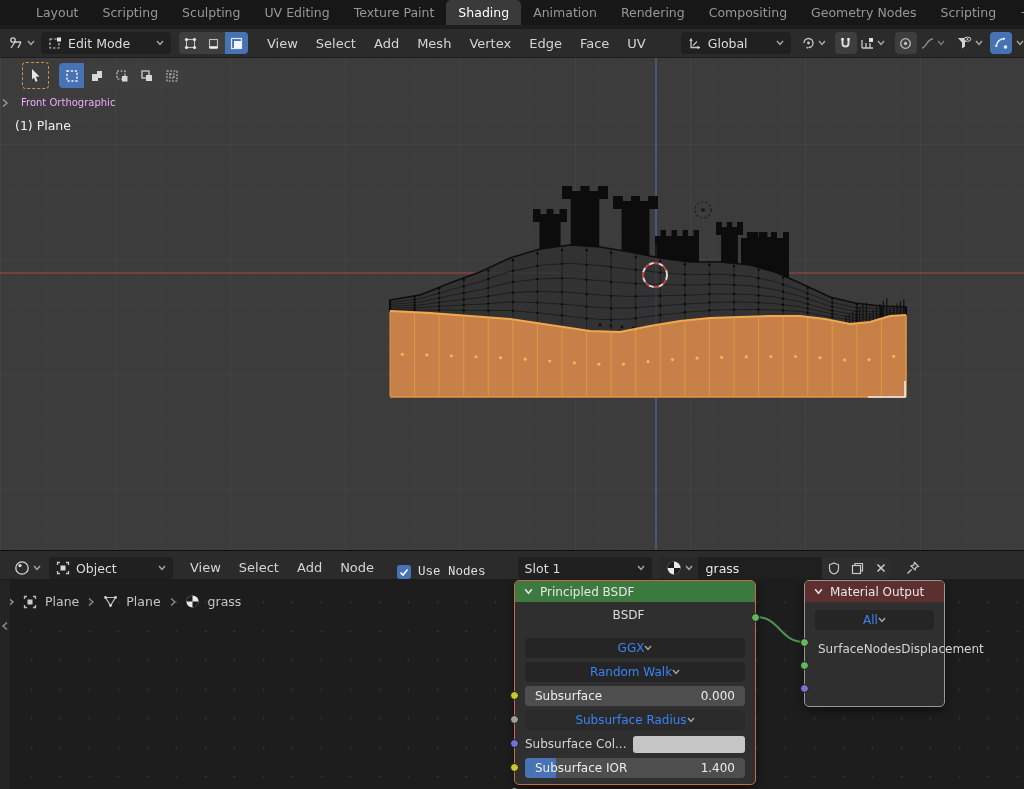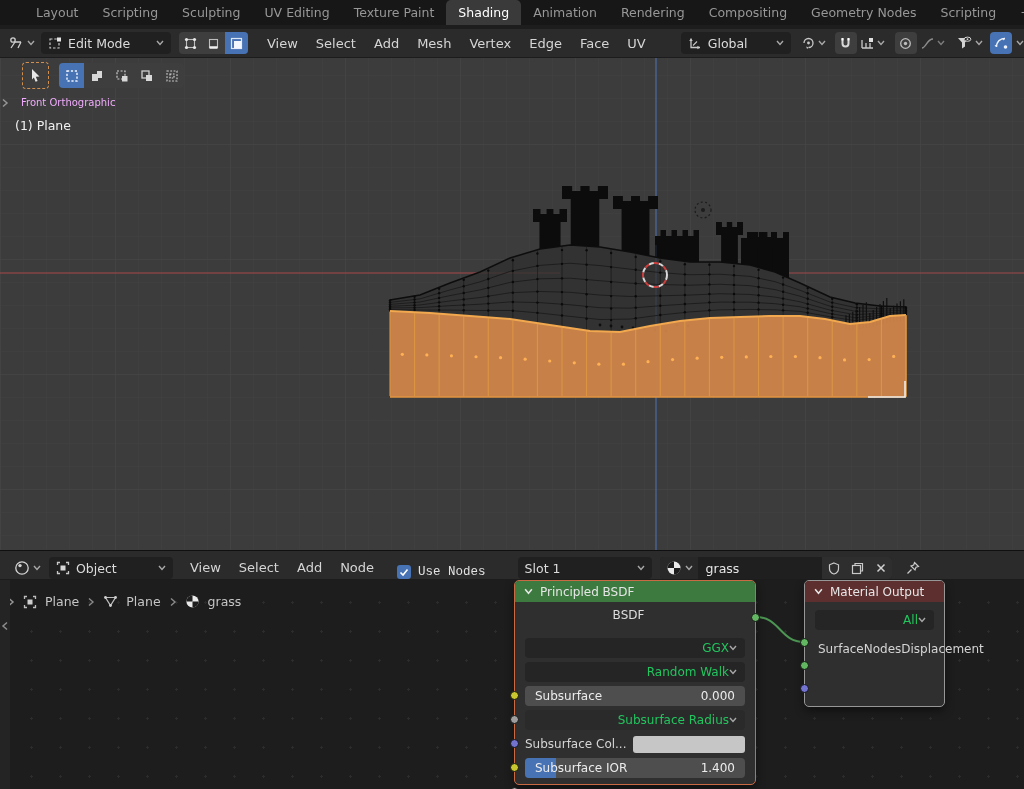--- a/index.html
+++ b/index.html
@@ -45,21 +45,21 @@
   
   .node{position:absolute;z-index:3;border-radius:5px;background:#2f2f2f;color:#d4d4d4;font-size:12px;
         box-shadow:0 4px 10px rgba(0,0,0,.45);}
   .node-hdr{height:21px;display:flex;align-items:center;gap:7px;padding:0 9px;border-radius:4px 4px 0 0;
             font-size:12px;color:#e6e6e6;}
   .principled{left:514px;top:29px;width:242px;border:1.5px solid #c96a45;box-sizing:border-box;}
   .matout{left:804px;top:29px;width:141px;height:127px;border:1px solid #979797;box-sizing:border-box;}
   .bsdf-row{height:26px;display:flex;align-items:center;justify-content:center;padding-right:13px;color:#dddddd;}
   .rows{display:flex;flex-direction:column;gap:4px;padding:10px 10px 6px 10px;}
   .widget{height:20px;border-radius:4px;background:#252525;display:flex;align-items:center;
-          justify-content:flex-end;padding:0 8px;color:#22c55e;}
+          justify-content:center;padding:0 8px;color:#3b82f6;}
   .slider{height:20px;border-radius:4px;background:#4e4e4e;position:relative;overflow:hidden;
           display:flex;align-items:center;justify-content:space-between;padding:0 10px;color:#ececec;}
   .slider .fill{position:absolute;left:0;top:0;bottom:0;width:14%;background:#4772b3;}
   .slider span{position:relative;}
   .labrow{height:20px;display:flex;align-items:center;justify-content:space-between;color:#d5d5d5;}
   .swatch{width:112px;height:17px;border-radius:3px;}
   .sock{position:absolute;width:9px;height:9px;border-radius:50%;border:1px solid #141414;box-sizing:border-box;}
   .mo-rows{display:flex;flex-direction:row;padding:7px 0 0 13px;}
   .mo-row{height:23px;display:flex;align-items:center;color:#d5d5d5;}
   .mo-all{margin:8px 10px 0 10px;}

